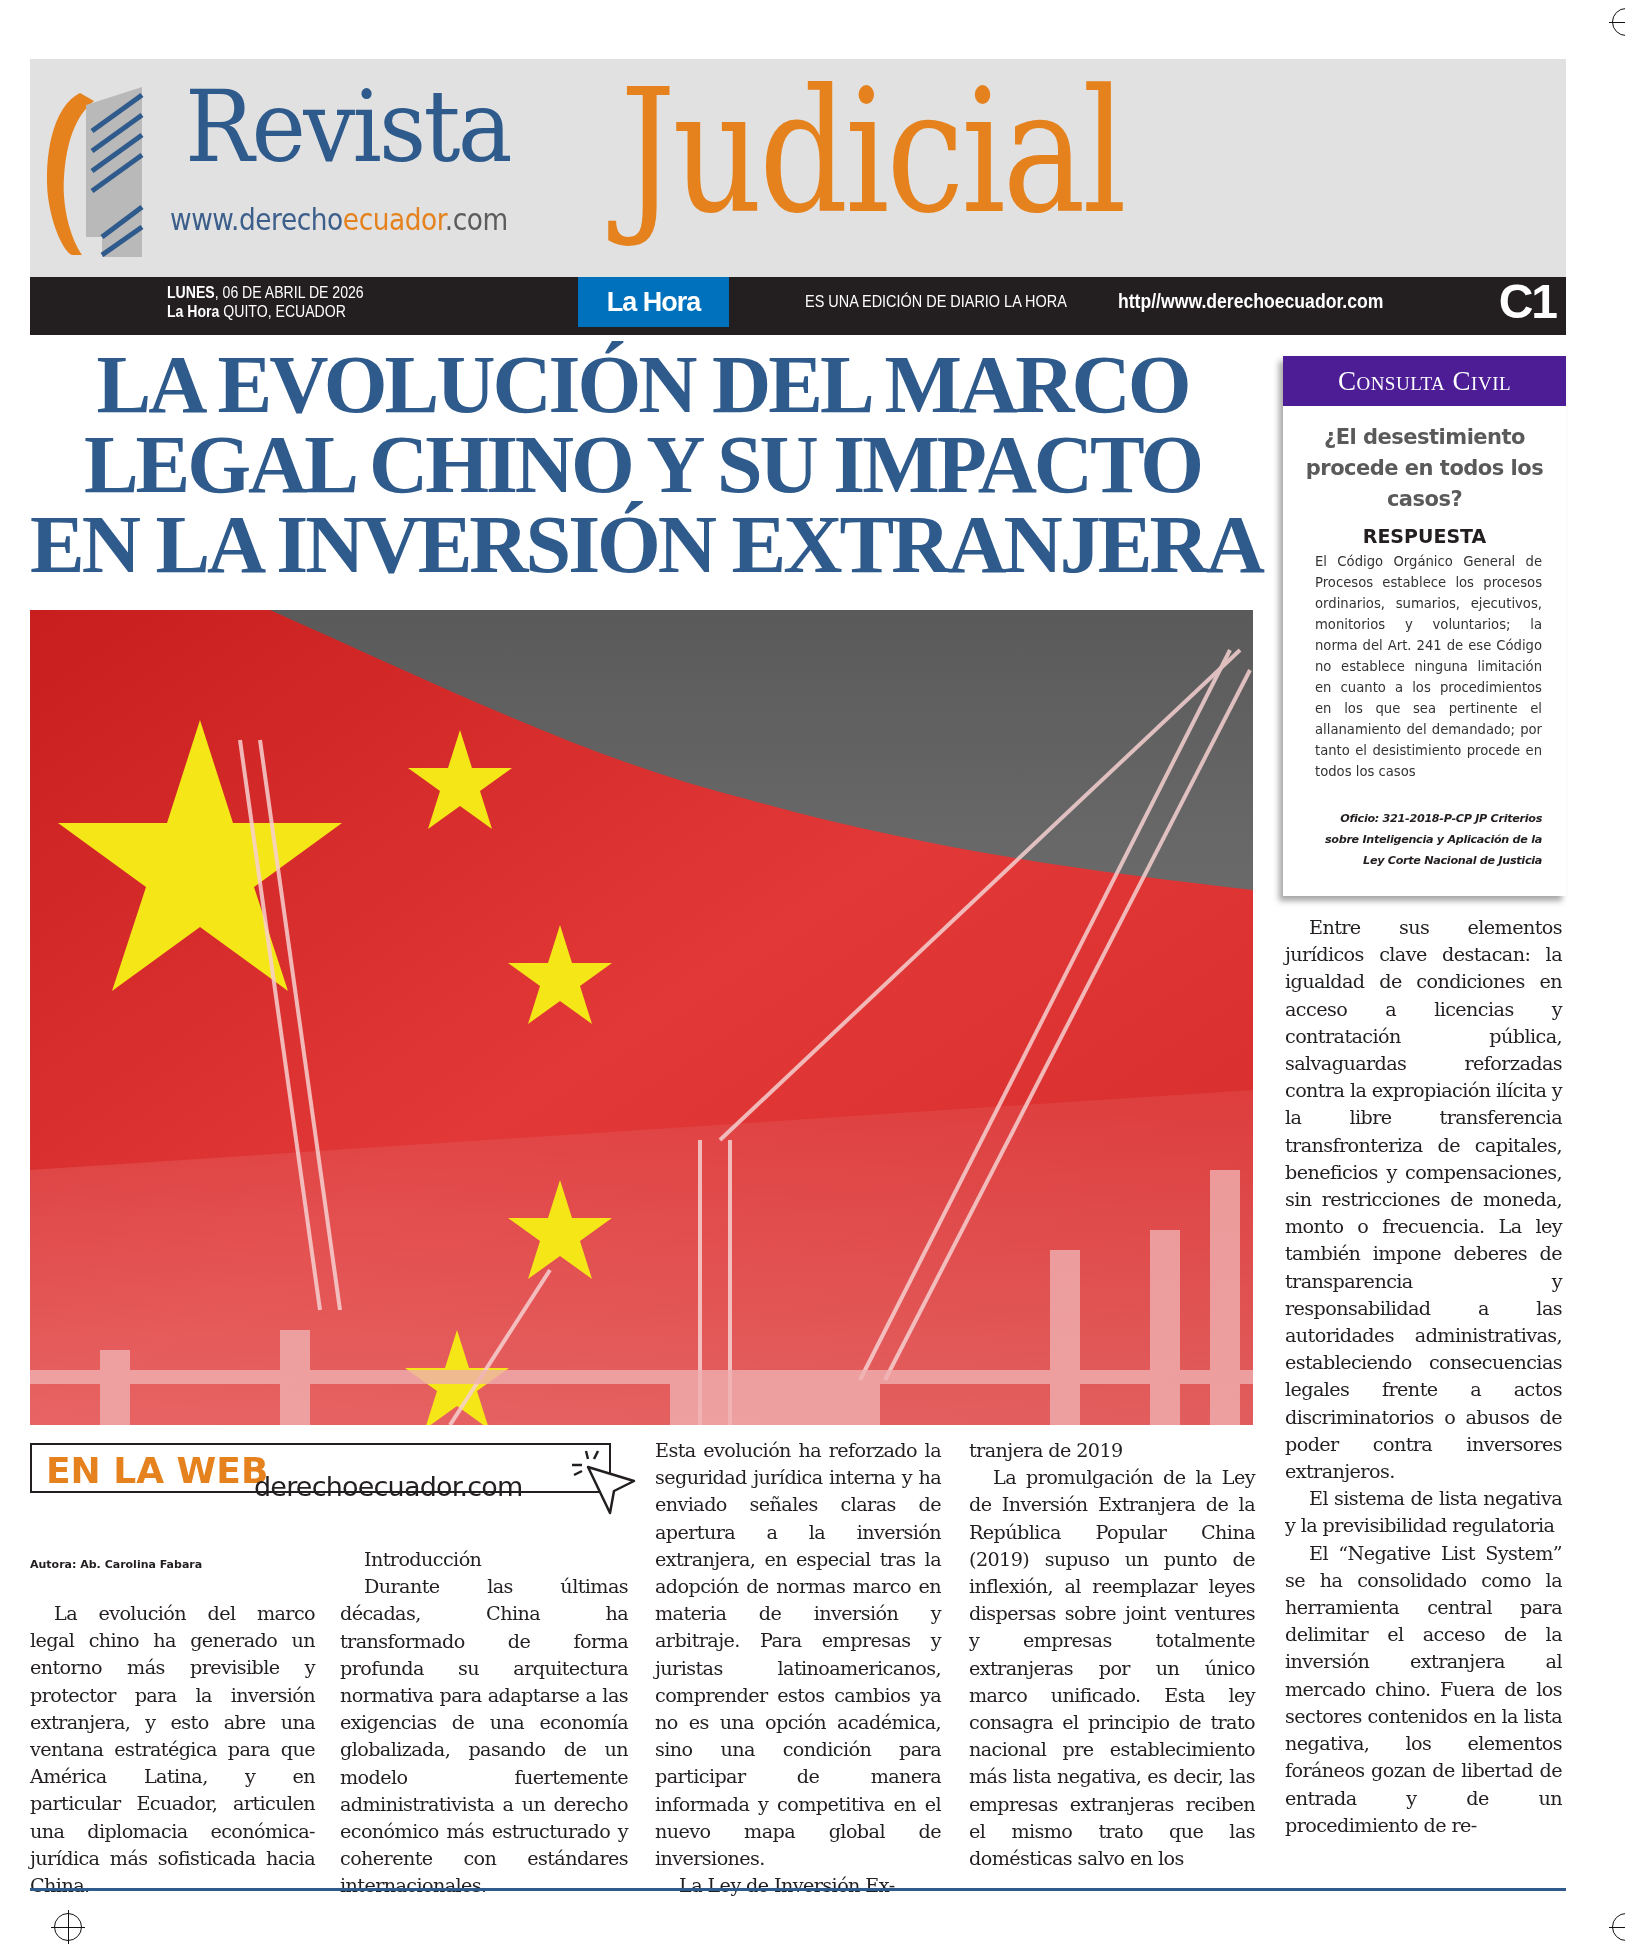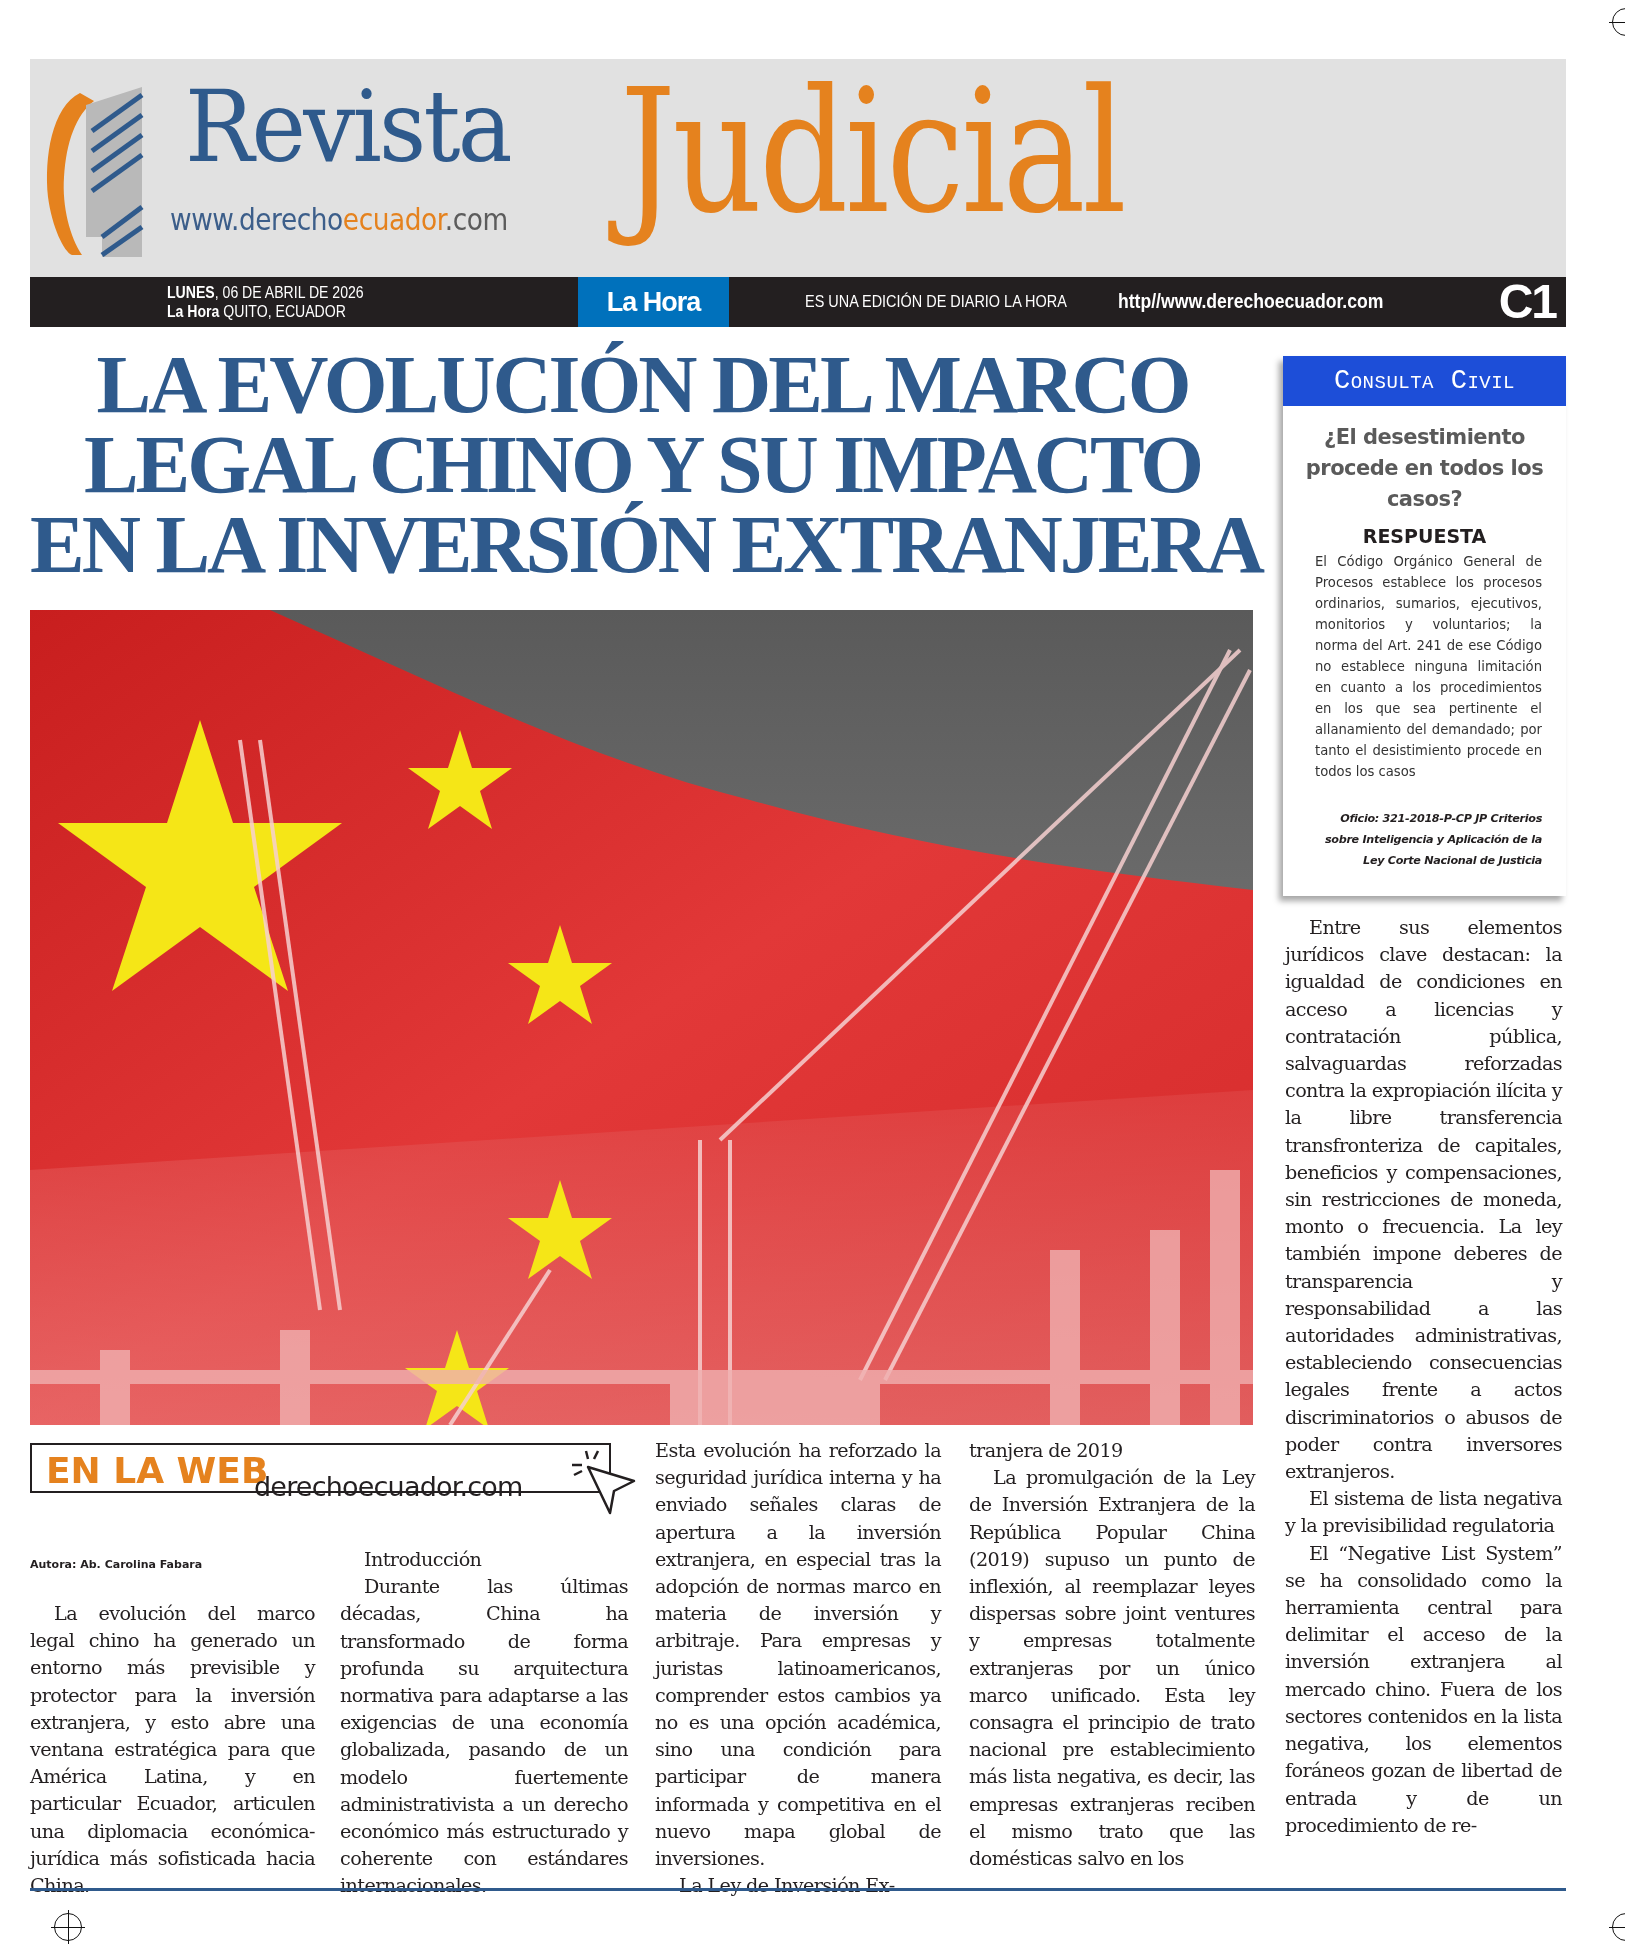--- a/index.html
+++ b/index.html
@@ -12,38 +12,38 @@
 
     
     .masthead { position: absolute; left: 30px; top: 59px; width: 1536px; height: 218px; background: #e1e1e1; overflow: hidden; }
     .logo-emblem { position: absolute; left: 12px; top: 28px; width: 120px; height: 170px; }
     .brand-revista { position: absolute; left: 155px; top: 18px; font-family: "DejaVu Serif", serif; font-size: 100px; line-height: 1; color: #2f5a8c; letter-spacing: -3px; transform: scaleX(0.92); transform-origin: left top; }
     .brand-url { position: absolute; left: 140px; top: 143px; font-family: "DejaVu Sans", sans-serif; font-size: 30px; color: #3c5e8a; letter-spacing: -0.5px; transform: scaleX(0.88); transform-origin: left top; }
     .brand-url .accent { color: #e5821e; }
     .brand-url .dot { color: #5c5c5c; }
     .brand-judicial { position: absolute; left: 590px; top: 8px; font-family: "DejaVu Serif", serif; font-size: 170px; line-height: 1; color: #e5821e; letter-spacing: -4px; transform: scaleX(0.82); transform-origin: left top; }
 
-    .datebar { position: absolute; left: 30px; top: 277px; width: 1536px; height: 50px; background: #231f20; color: #fff; }
+    .datebar { position: absolute; left: 30px; top: 277px; width: 1536px; height: 58px; background: #231f20; color: #fff; }
     .datebar .date { position: absolute; left: 137px; top: 6px; font-family: "Liberation Sans", sans-serif; font-size: 16px; line-height: 19px; transform: scaleX(0.88); transform-origin: left top; }
     .datebar .date b { font-weight: 700; }
     .datebar .lahora { position: absolute; left: 548px; top: 0; width: 151px; height: 50px; background: #0071bc; color: #fff; font-family: "Liberation Sans", sans-serif; font-weight: 700; font-size: 27px; text-align: center; line-height: 50px; letter-spacing: -1px; }
     .datebar .edition { position: absolute; left: 775px; top: 15px; font-family: "Liberation Sans", sans-serif; font-size: 17px; transform: scaleX(0.85); transform-origin: left top; white-space: nowrap; }
     .datebar .site { position: absolute; left: 1088px; top: 13px; font-family: "Liberation Sans", sans-serif; font-weight: 700; font-size: 20px; transform: scaleX(0.88); transform-origin: left top; white-space: nowrap; }
     .datebar .page { position: absolute; right: 10px; top: 0; font-family: "Liberation Sans", sans-serif; font-weight: 700; font-size: 48px; line-height: 50px; letter-spacing: -2px; margin-left: 44px; }
 
     
     .headline { position: absolute; left: 30px; top: 345px; width: 1225px; text-align: center; font-family: "Liberation Serif", serif; font-size: 82px; line-height: 80px; color: #2f5a8c; letter-spacing: -3px; }
     .headline span { display: block; white-space: nowrap; }
 
     
     .hero { position: absolute; left: 30px; top: 610px; width: 1223px; height: 815px; overflow: hidden; background: #d93636; }
 
     
     .consulta { position: absolute; left: 1283px; top: 356px; width: 283px; height: 540px; background: #fff; box-shadow: -4px 5px 6px rgba(0,0,0,0.35); }
-    .consulta .head { height: 50px; background: #1d4ed8; color: #fff; text-align: center; font-family: Liberation Mono, monospace; font-size: 27px; line-height: 50px; font-variant: small-caps; letter-spacing: 0.5px; }
+    .consulta .head { height: 50px; background: #4c1d95; color: #fff; text-align: center; font-family: Liberation Serif, serif; font-size: 27px; line-height: 50px; font-variant: small-caps; letter-spacing: 0.5px; }
     .consulta .q { margin-top: 16px; text-align: center; font-family: "DejaVu Sans", sans-serif; font-weight: 700; font-size: 21px; line-height: 31px; color: #5a5a5a; letter-spacing: -0.5px; }
     .consulta .resp { margin-top: 10px; text-align: center; font-family: "DejaVu Sans", sans-serif; font-weight: 700; font-size: 19px; color: #231f20; }
     .consulta .body { margin: 4px 24px 0 32px; font-family: "DejaVu Sans", sans-serif; font-size: 13.2px; line-height: 21px; text-align: justify; color: #333; }
     .consulta .cite { margin: 26px 24px 0 24px; font-family: "DejaVu Sans", sans-serif; font-style: italic; font-weight: 700; font-size: 11.2px; line-height: 21px; text-align: right; color: #231f20; letter-spacing: -0.3px; }
 
     
     .enlaweb { position: absolute; left: 30px; top: 1443px; width: 581px; height: 50px; border: 2px solid #231f20; background: #fff; }
     .enlaweb .lbl { position: absolute; left: 14px; top: 5px; font-family: "DejaVu Sans", sans-serif; font-weight: 700; font-size: 36px; color: #e5821e; letter-spacing: 0px; }
     .enlaweb .dom { position: absolute; left: 222px; top: 6px; font-family: "DejaVu Sans", sans-serif; font-size: 27px; color: #231f20; letter-spacing: -0.8px; margin-top: 20px; }
     .enlaweb .cursor { position: absolute; left: 540px; top: 0px; width: 80px; height: 70px; }

